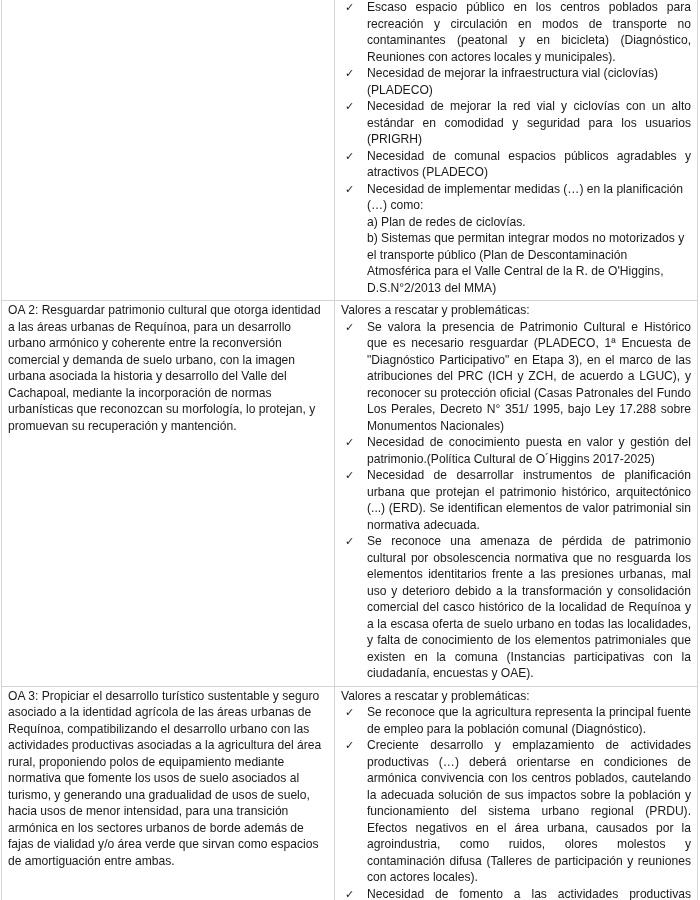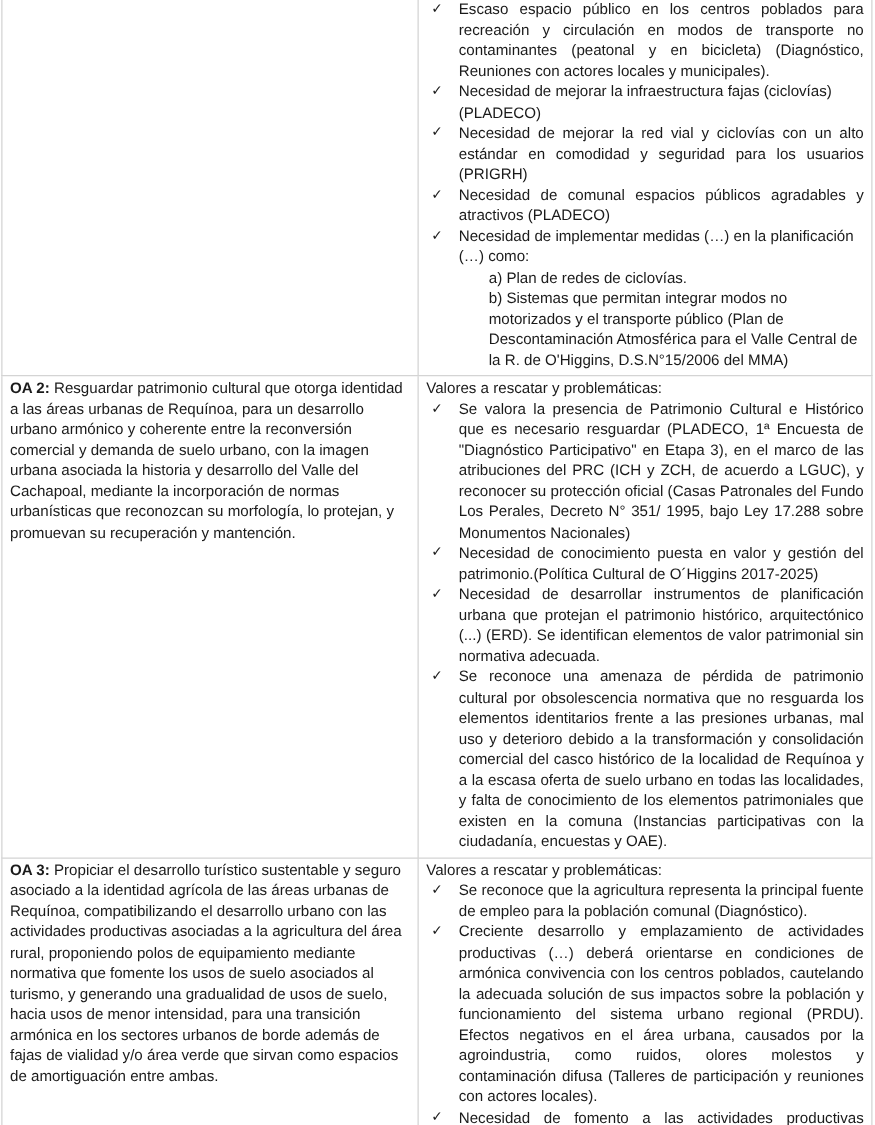--- a/index.html
+++ b/index.html
@@ -4,47 +4,47 @@
 <style>
   html, body { margin: 0; padding: 0; background: #ffffff; }
   body { width: 700px; height: 900px; overflow: hidden; position: relative;
          font-family: "Liberation Sans", sans-serif; color: #1a1a1a; }
   table.doc { position: absolute; left: 1px; top: -3px; width: 697px;
               border-collapse: collapse; table-layout: fixed; }
   table.doc td { border: 1px solid #d4d4d4; vertical-align: top;
                  font-size: 12.1px; line-height: 16.5px; padding: 1px 6px 4px 6px; }
   td.left { width: 320px; padding-left: 10px; padding-top: 4px; }
   td.right { width: 350px; padding-left: 6px; padding-right: 10px; }
-  .oa-label { font-weight: bold; }
+  .oa-label { font-weight: normal; }
   ul.checks { list-style: none; margin: 0; padding: 0; }
   ul.checks li { position: relative; padding-left: 26px; text-align: justify; }
   ul.checks li .chk { position: absolute; left: 4px; top: 0; font-size: 11px; }
-  .sub { display: block; text-align: left; margin-left: 24px; }
+  .sub { display: block; text-align: left; }
   .nojust { text-align: left !important; }
   tr.r1 td { height: 203px; }
   tr.r2 td { height: 333px; }
   tr.r3 td { height: 345px; }
 </style>
 </head>
 <body>
 
 <table class="doc">
 
   <tbody>
       <tr class="r1">
     <td class="left"></td>
     <td class="right">
       <ul class="checks">
         <li><span class="chk">✓</span><span>Escaso espacio público en los centros poblados para recreación y circulación en modos de transporte no contaminantes (peatonal y en bicicleta) (Diagnóstico, Reuniones con actores locales y municipales).</span></li>
-        <li class="nojust"><span class="chk">✓</span><span>Necesidad de mejorar la infraestructura fajas (ciclovías) (PLADECO)</span></li>
+        <li class="nojust"><span class="chk">✓</span><span>Necesidad de mejorar la infraestructura vial (ciclovías) (PLADECO)</span></li>
         <li><span class="chk">✓</span><span>Necesidad de mejorar la red vial y ciclovías con un alto estándar en comodidad y seguridad para los usuarios (PRIGRH)</span></li>
         <li><span class="chk">✓</span><span>Necesidad de comunal espacios públicos agradables y atractivos (PLADECO)</span></li>
         <li class="nojust"><span class="chk">✓</span><span>Necesidad de implementar medidas (…) en la planificación (…) como:</span>
           <span class="sub">a) Plan de redes de ciclovías.</span>
-          <span class="sub">b) Sistemas que permitan integrar modos no motorizados y el transporte público (Plan de Descontaminación Atmosférica para el Valle Central de la R. de O'Higgins, D.S.N°15/2006 del MMA)</span>
+          <span class="sub">b) Sistemas que permitan integrar modos no motorizados y el transporte público (Plan de Descontaminación Atmosférica para el Valle Central de la R. de O'Higgins, D.S.N°2/2013 del MMA)</span>
         </li>
       </ul>
     </td>
   </tr>
 
   <tr class="r2">
     <td class="left">
       <span class="oa-label">OA 2:</span><span> Resguardar patrimonio cultural que otorga identidad a las áreas urbanas de Requínoa, para un desarrollo urbano armónico y coherente entre la reconversión comercial y demanda de suelo urbano, con la imagen urbana asociada la historia y desarrollo del Valle del Cachapoal, mediante la incorporación de normas urbanísticas que reconozcan su morfología, lo protejan, y promuevan su recuperación y mantención.</span>
     </td>
     <td class="right">

